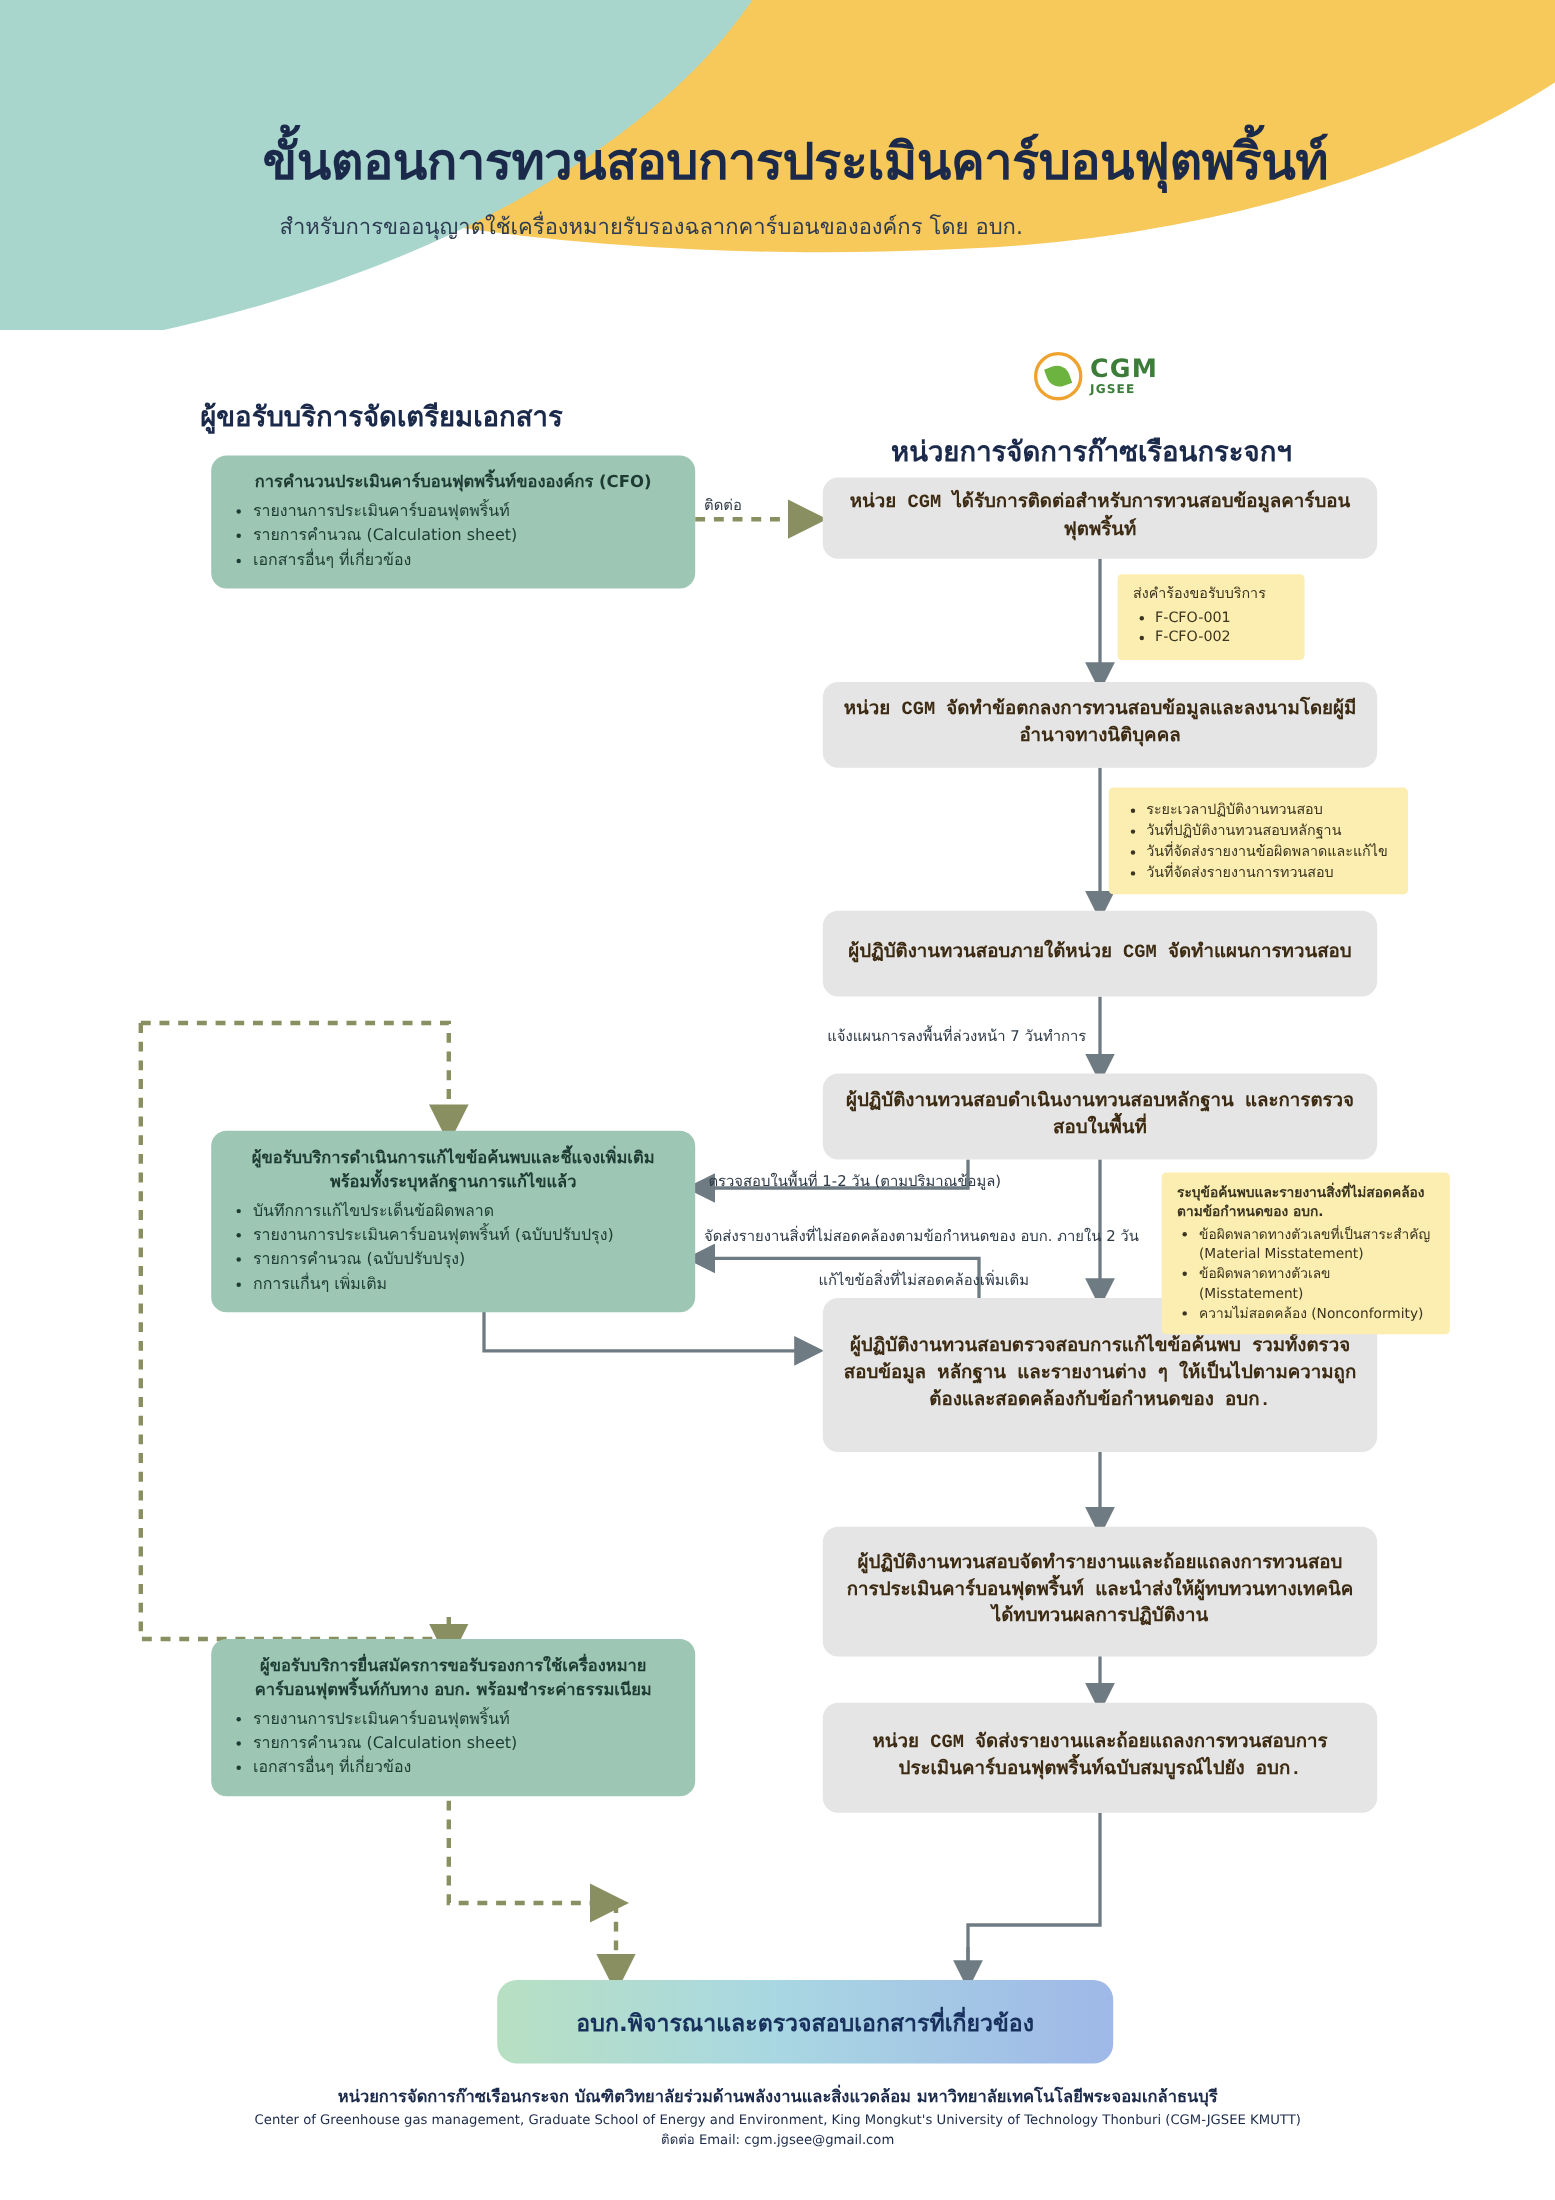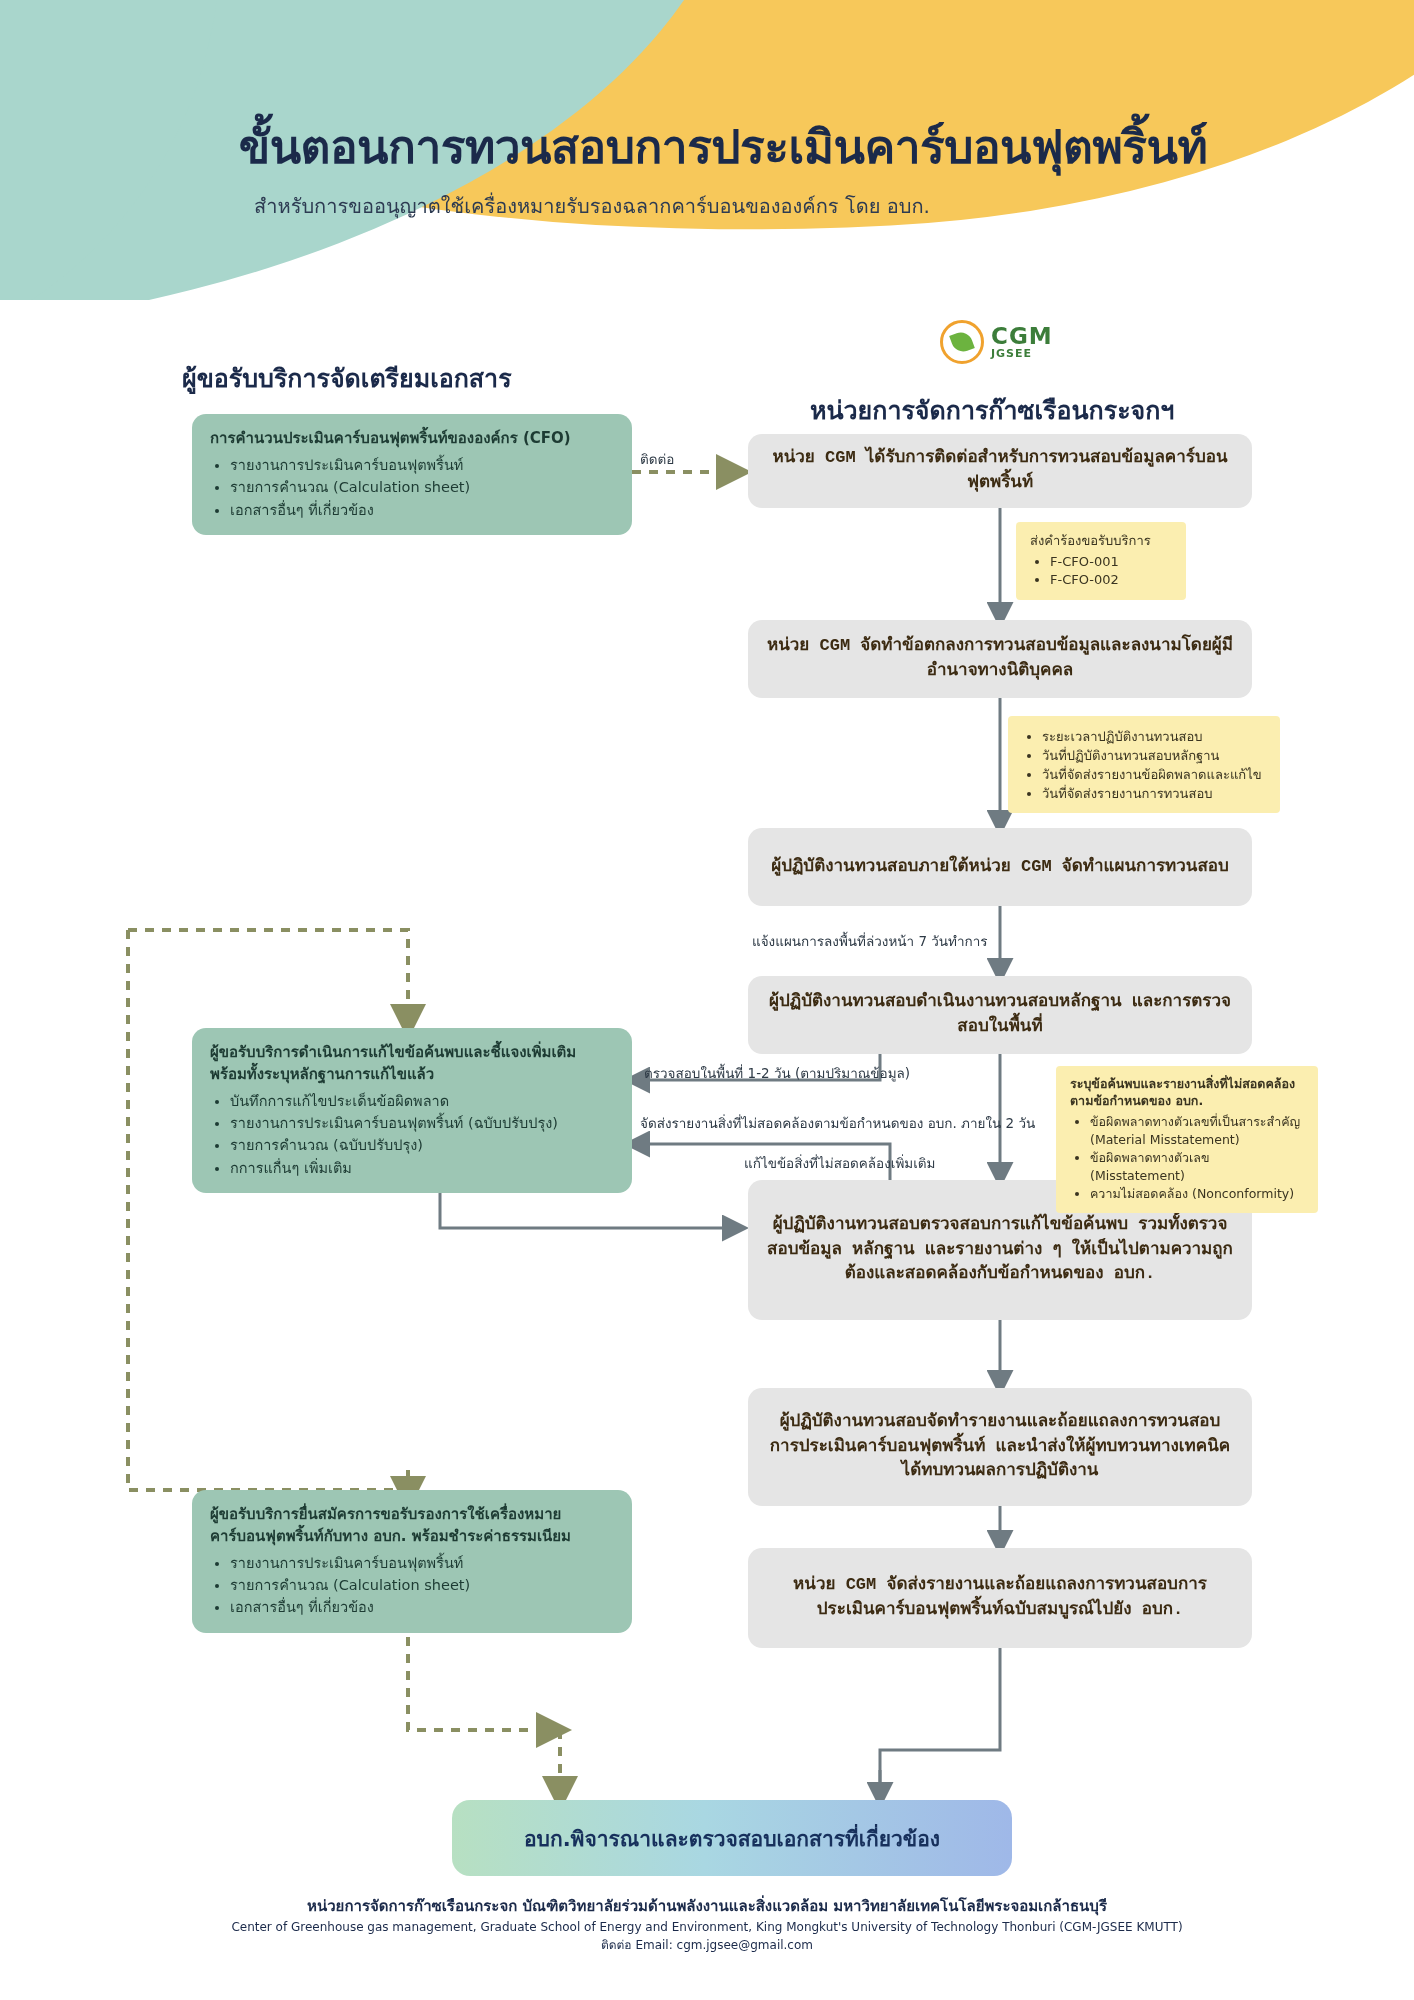--- a/index.html
+++ b/index.html
@@ -65,21 +65,21 @@
   .box-green{background:#9dc6b4;color:#1d3b33;padding:14px 18px;}
   .box-orange{background:#e5e5e5;color:#3c2b12;padding:14px 18px;
     display:flex;align-items:center;justify-content:center;text-align:center;font-family:Liberation Mono, monospace;}
   .box-note{background:#fbeeb0;color:#3a3420;padding:10px 14px;border-radius:4px;}
   .box-grad{
     background:linear-gradient(90deg,#b7e0c2 0%,#a9d7e2 45%,#9fb8e8 100%);
     color:#17305c;display:flex;align-items:center;justify-content:center;text-align:center;
     border-radius:18px;
   }
 
-  .box-title{font-weight:bold;font-size:15px;line-height:1.45;margin:0 0 4px 0;}
+  .box-title{font-weight:bold;font-size:15px;line-height:1.45;margin:0 0 4px 0;text-align:center;}
   .box-orange .box-title{font-size:17px;margin:0;}
   ul.bul{margin:2px 0 0 0;padding-left:20px;}
   ul.bul li{font-size:14.5px;line-height:1.55;}
   .box-note .note-head{font-size:12.5px;font-weight:bold;line-height:1.35;margin-bottom:3px;}
   .box-note ul.bul li{font-size:12.5px;line-height:1.45;}
   .note-plain ul.bul li{font-size:13px;}
   .note-plain .note-head{font-weight:normal;font-size:13px;}
 
   
   .lbl{position:absolute;font-size:13.5px;color:#2e3a46;white-space:nowrap;}

